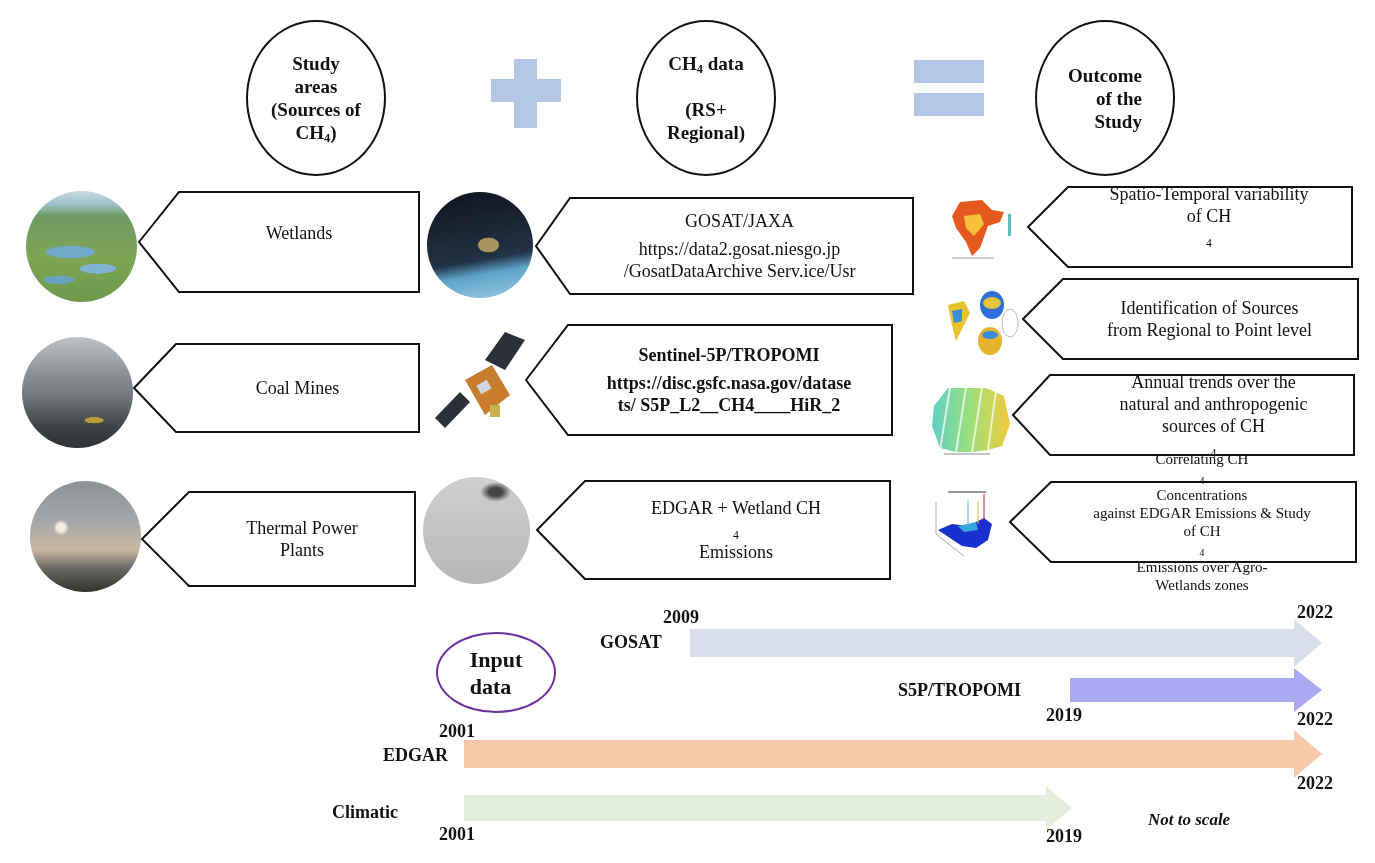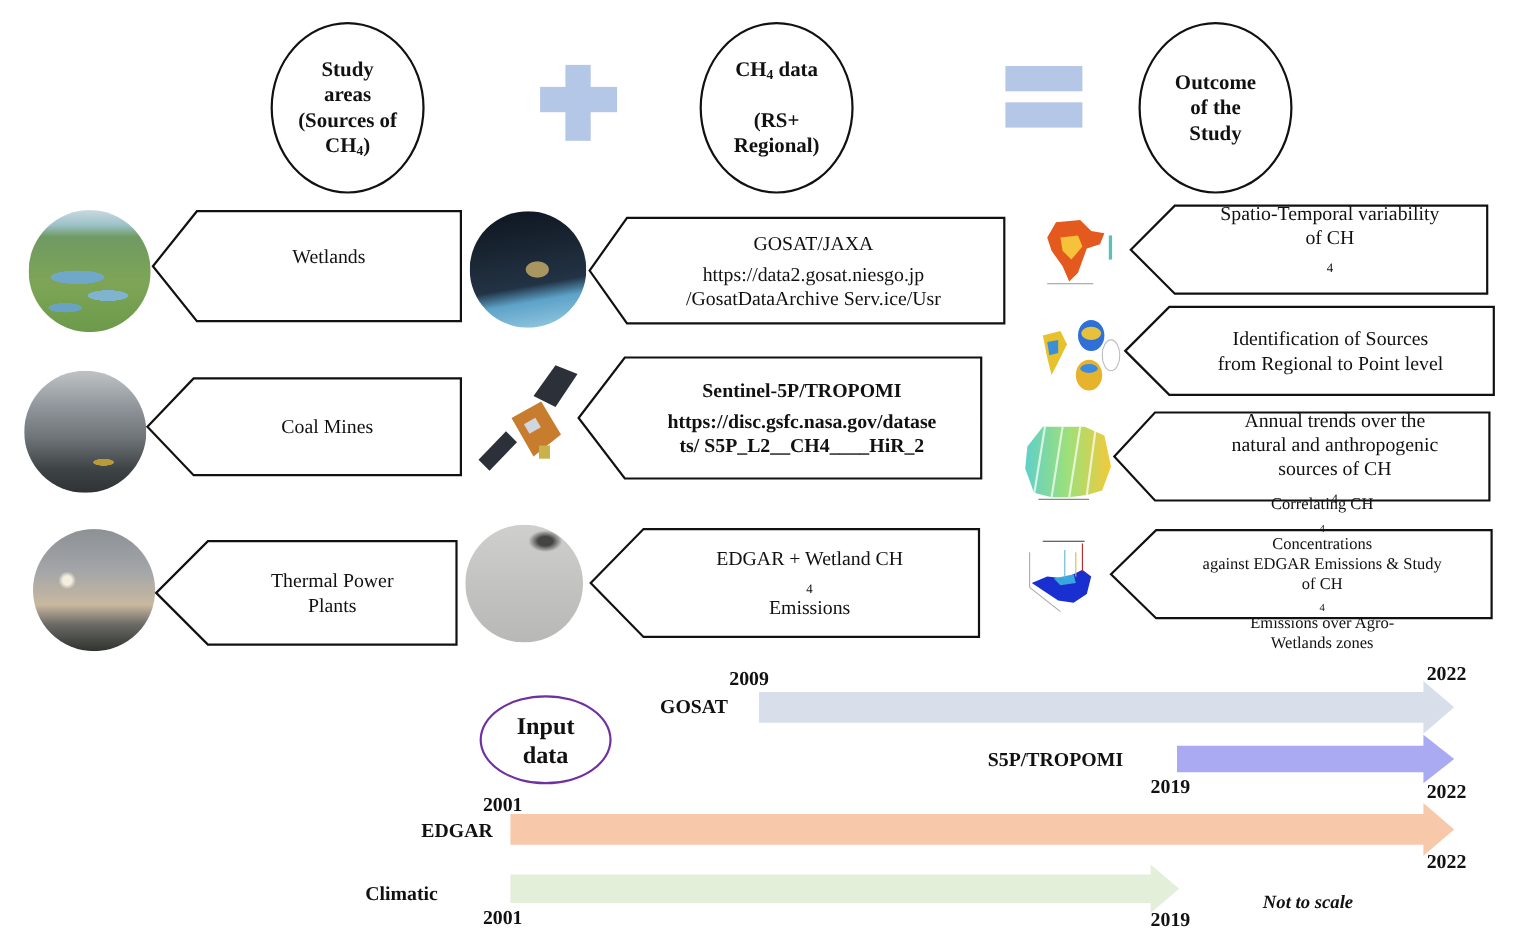--- a/index.html
+++ b/index.html
@@ -43,21 +43,21 @@
     <span>(RS+</span><br>
     <span>Regional)</span>
   </div>
 </div>
 
 <div>
   <div class="plus-v" style="left:914px;top:60px;width:70px;height:23px;"></div>
   <div class="plus-v" style="left:914px;top:93px;width:70px;height:23px;"></div>
 </div>
 
-<div class="circle" style="left:1035px;top:20px;width:140px;height:156px;">
+<div class="circle" style="left:1035px;top:20px;width:140px;height:156px;text-align:right;">
   <div class="t">
     <span>Outcome</span><br>
     <span>of the</span><br>
     <span>Study</span>
   </div>
 </div>
 
 <div class="photo" style="left:26px;top:191px;width:111px;height:111px;background:
   radial-gradient(ellipse 40px 10px at 40% 55%, #6fa8c9 60%, transparent 62%),
   radial-gradient(ellipse 30px 8px at 65% 70%, #7fb3cf 60%, transparent 62%),
@@ -225,21 +225,21 @@
       <polygon points="1,41 42,1 347,1 347,81 42,81" fill="#fff" stroke="#111" stroke-width="2"></polygon>
     </svg>
   <div class="ptext" style="left:38px;top:0;width:310px;height:82px;font-size:15px;line-height:18px;">
     <span><span>Correlating CH</span><sub>4</sub><span> Concentrations</span></span>
     <span>against EDGAR Emissions &amp; Study</span>
     <span><span>of CH</span><sub>4</sub><span> Emissions over Agro-</span></span>
     <span>Wetlands zones</span>
   </div>
 </div>
 
-<div style="position:absolute;left:436px;top:632px;width:120px;height:81px;border:2px solid #7030a0;border-radius:50%;box-sizing:border-box;display:flex;align-items:center;justify-content:center;text-align:center;font-weight:bold;font-size:22px;line-height:27px;">
+<div style="position:absolute;left:436px;top:632px;width:120px;height:81px;border:2px solid #7030a0;border-radius:50%;box-sizing:border-box;display:flex;align-items:center;justify-content:center;text-align:left;font-weight:bold;font-size:22px;line-height:27px;">
   <div>
     <span>Input</span><br>
     <span>data</span>
   </div>
 </div>
 
 <svg class="abs" style="left:0;top:0;" width="1375" height="863" id="tl-svg">
     <polygon points="690,629 1294,629 1294,619 1322,643 1294,667 1294,657 690,657" fill="#d9dfea"></polygon>
     <polygon points="1070,678 1294,678 1294,668 1322,690 1294,712 1294,702 1070,702" fill="#aaaaf2"></polygon>
     <polygon points="464,740 1294,740 1294,730 1322,754 1294,778 1294,768 464,768" fill="#f7c9aa"></polygon>

